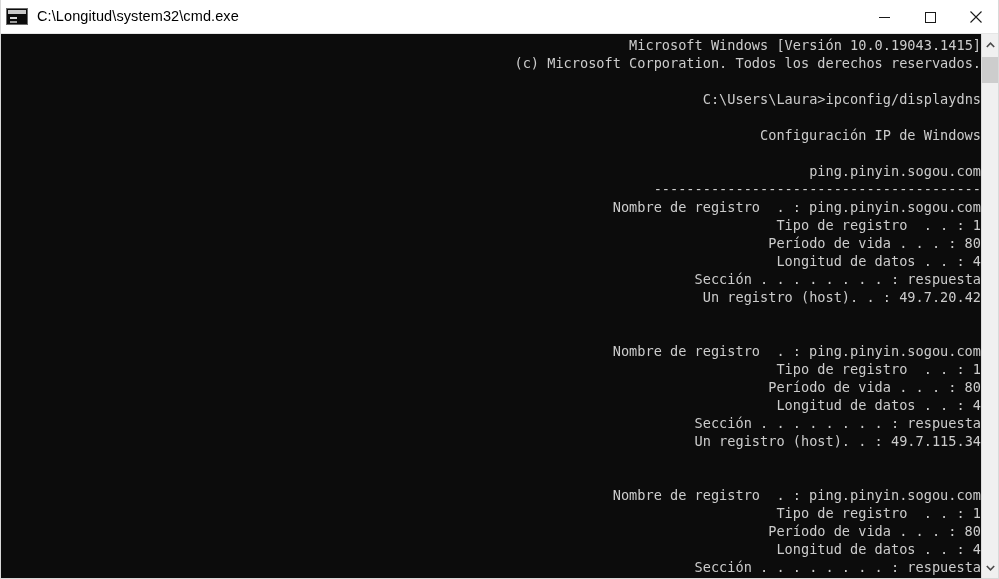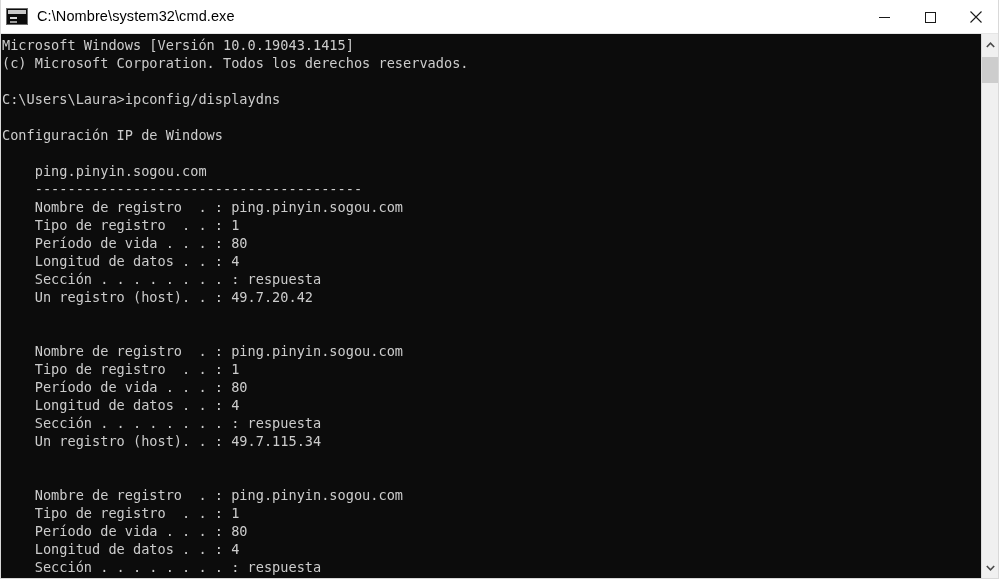--- a/index.html
+++ b/index.html
@@ -106,20 +106,21 @@
   
   #terminal {
     position: absolute;
     left: 0;
     top: 34px;
     width: 981px;
     height: 545px;
     background: #0c0c0c;
     overflow: hidden;
     box-sizing: border-box;
+    text-align: right;
   }
   #console-text {
     margin: 0;
     padding: 2px 0 0 2px;
     font-family: "DejaVu Sans Mono", "Liberation Mono", monospace;
     font-size: 13.6px;
     line-height: 18px;
     color: #cccccc;
     white-space: pre;
     letter-spacing: 0px;
@@ -179,21 +180,21 @@
   }
 </style>
 </head>
 <body>
 
 <div id="window">
 
   <div id="titlebar">
     <div id="titlebar-left">
       <span class="cmd-icon"></span>
-      <span id="title-text">C:\Nombre\system32\cmd.exe</span>
+      <span id="title-text">C:\Longitud\system32\cmd.exe</span>
     </div>
 
     <div id="titlebar-buttons">
       <button class="winbtn" title="Minimizar">
         <svg width="11" height="11" viewBox="0 0 11 11">
           <rect x="0" y="5" width="11" height="1" fill="#1a1a1a"></rect>
         </svg>
       </button>
       <button class="winbtn" title="Maximizar">
         <svg width="11" height="11" viewBox="0 0 11 11">

